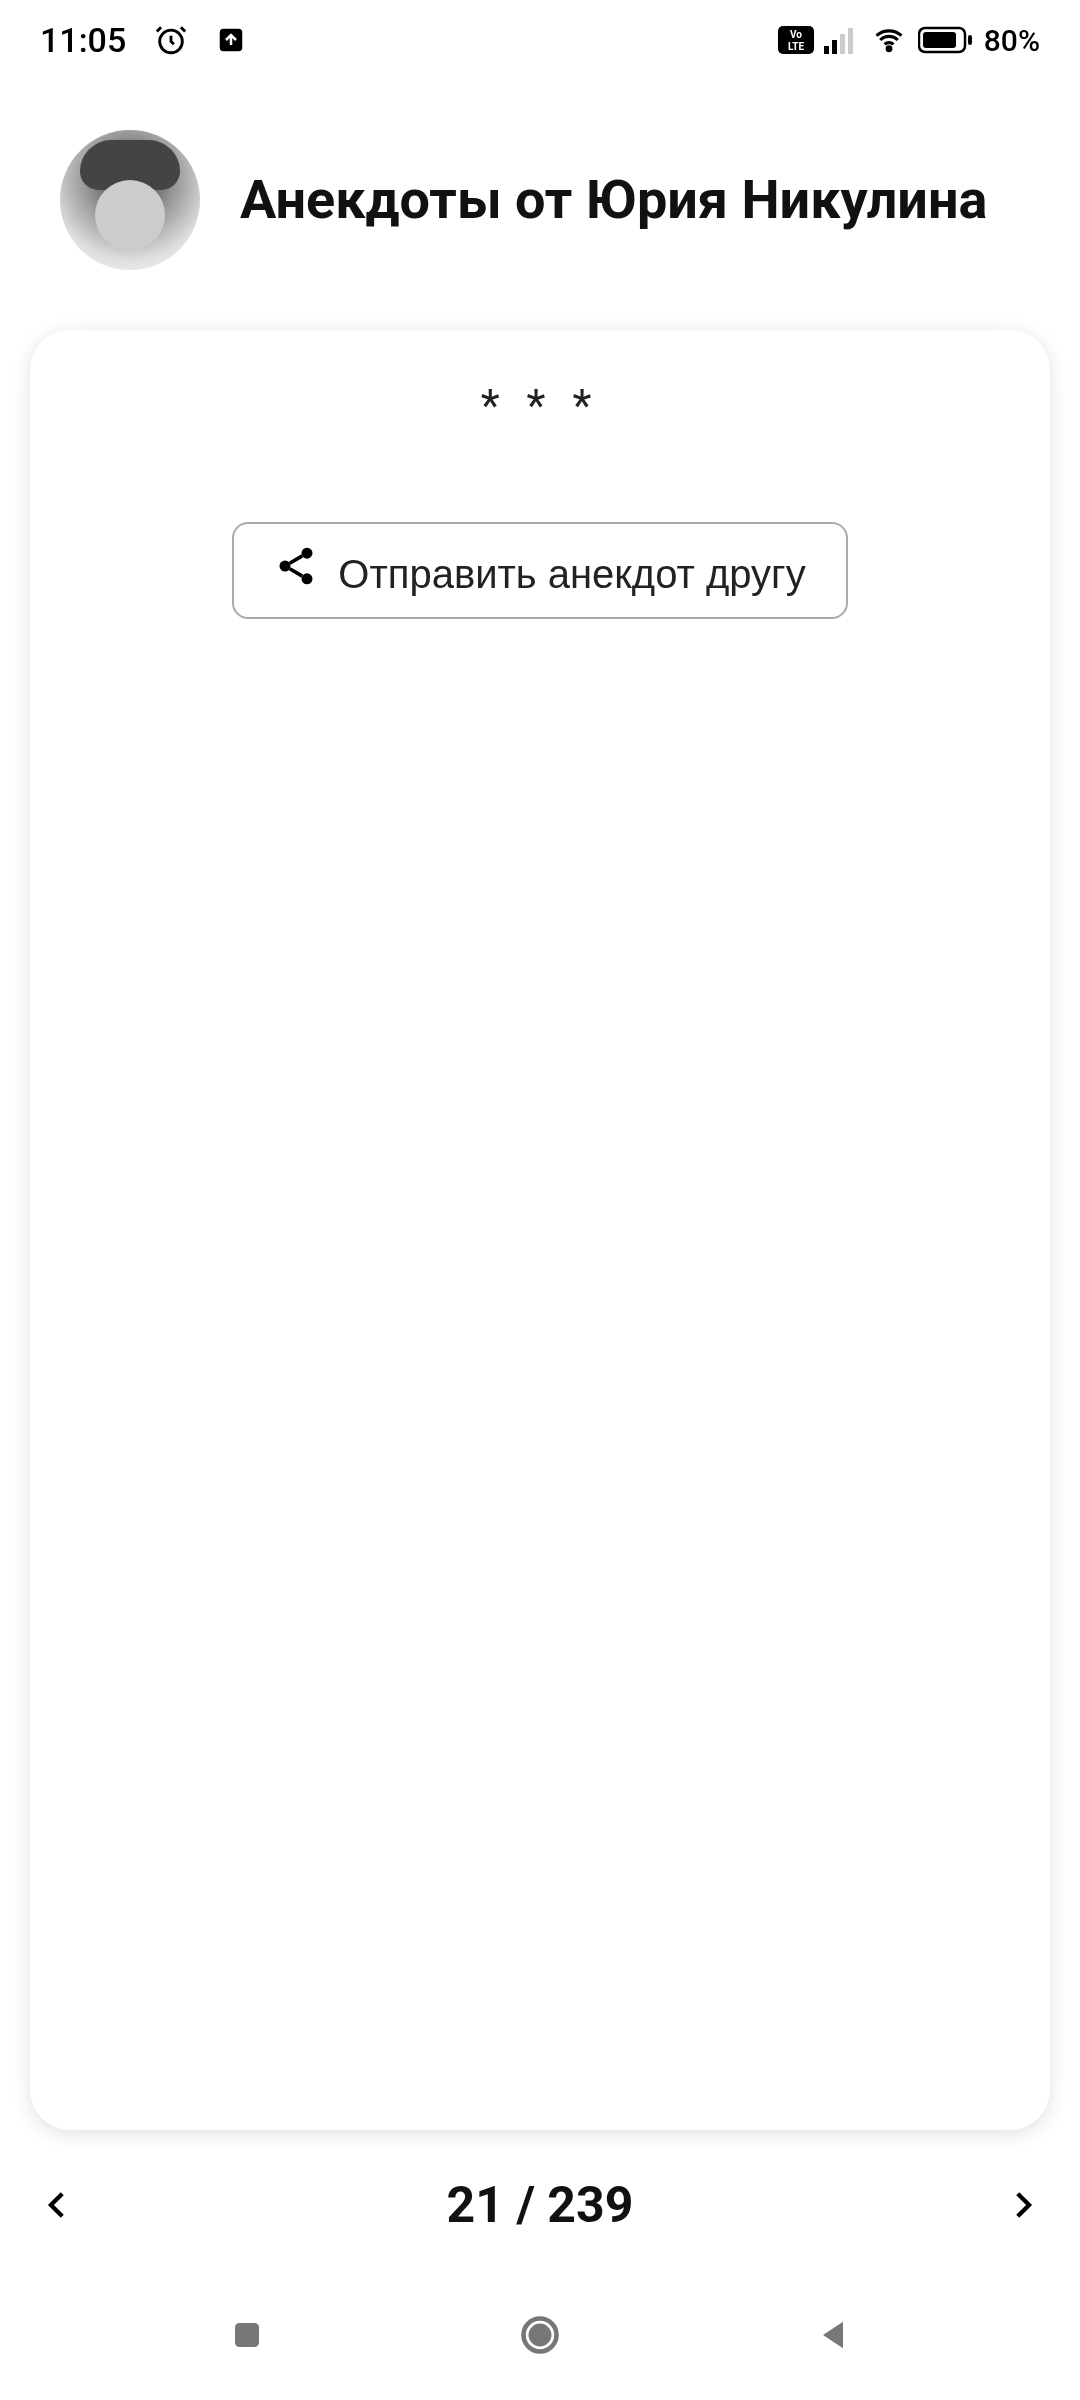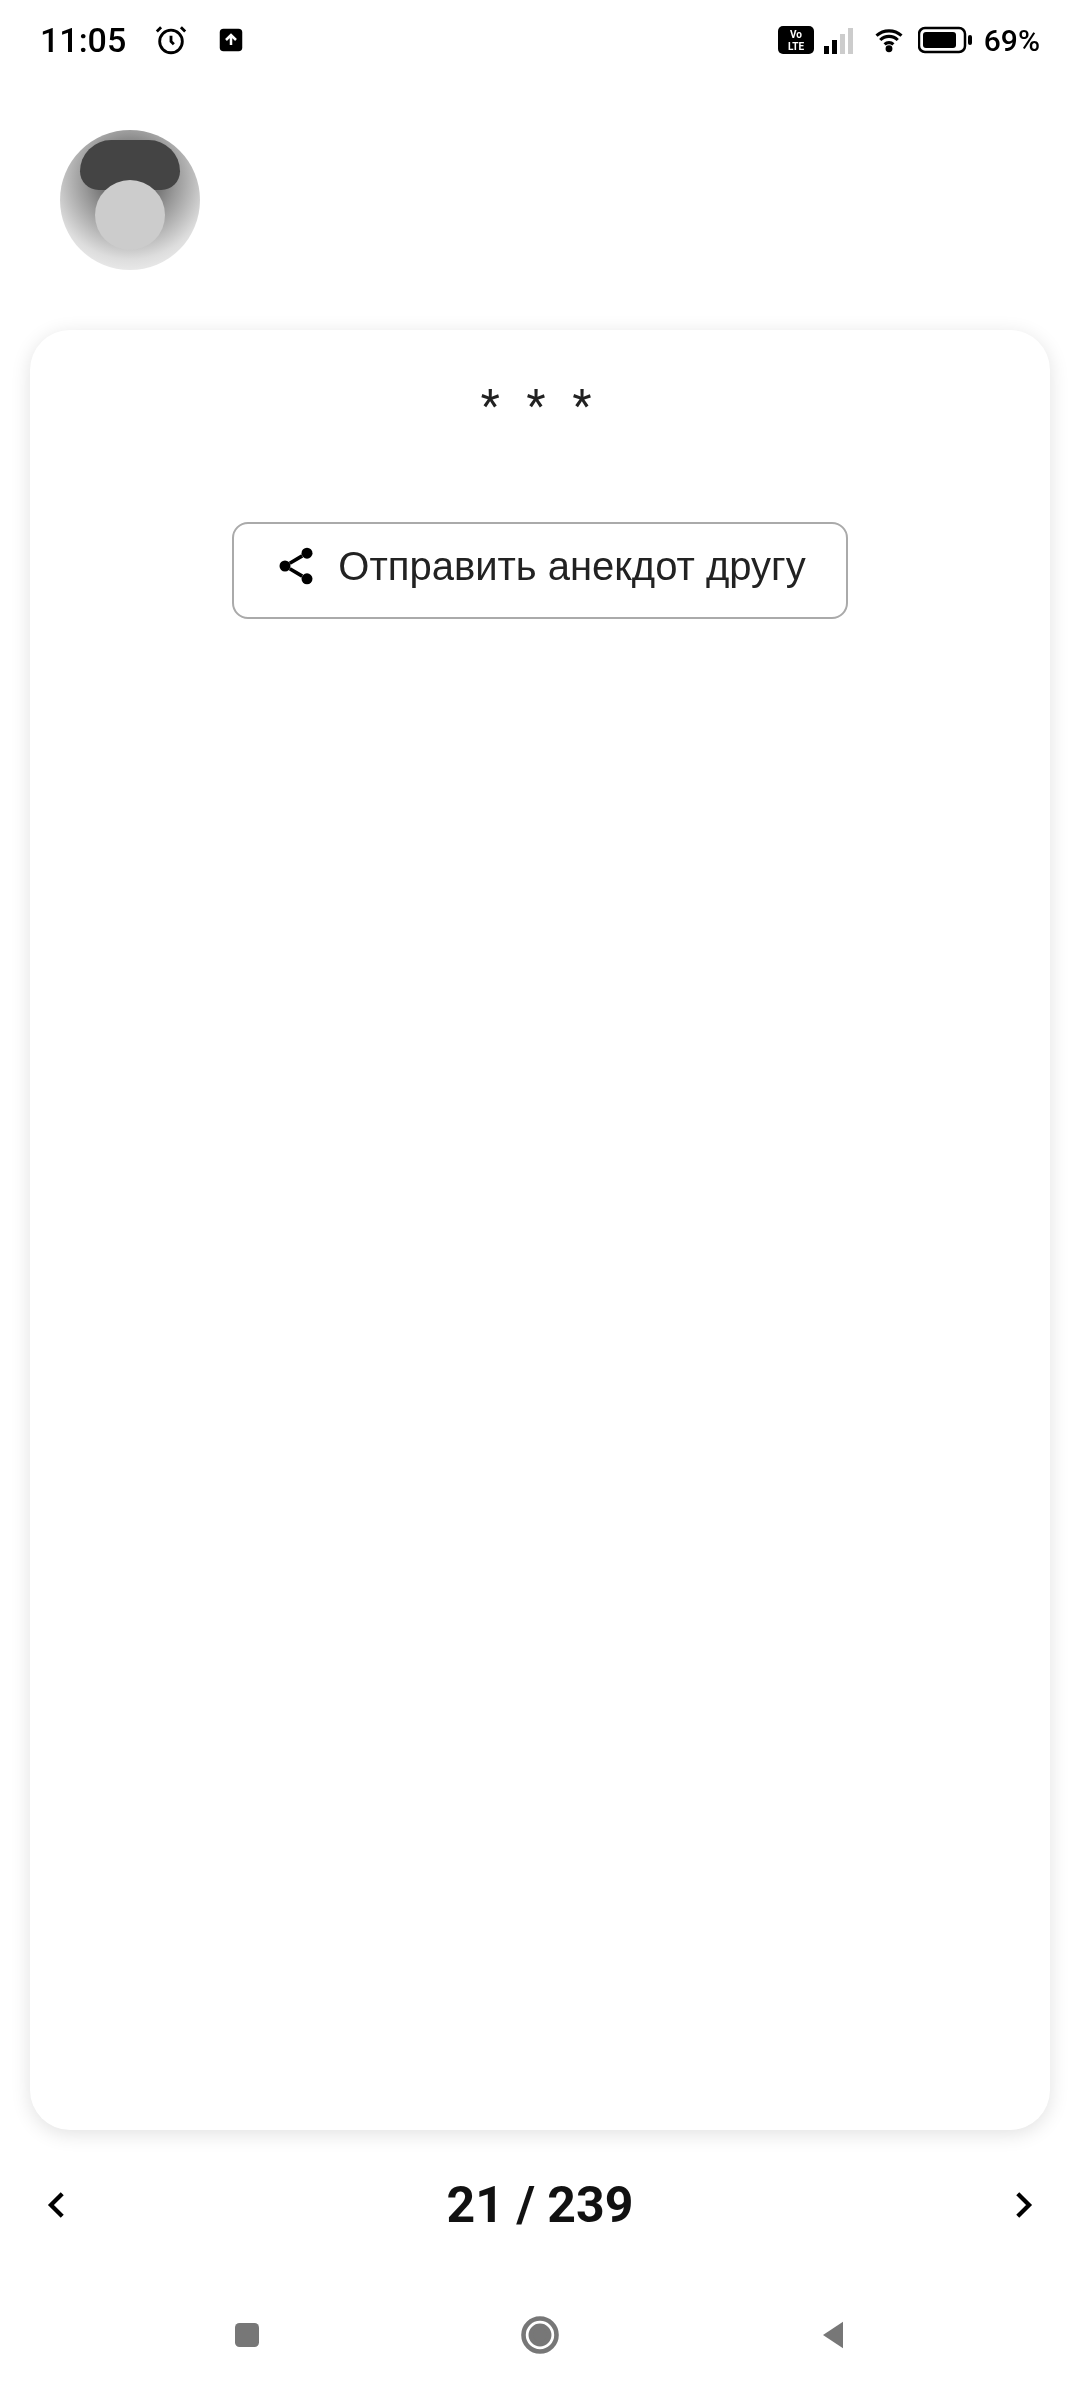--- a/index.html
+++ b/index.html
@@ -104,21 +104,21 @@
     }
     .joke-body {
       font-size: 44px;
       color: #222;
       line-height: 1.35;
       white-space: pre-line;
     }
     .share-button {
       margin: 70px auto 0 auto;
       display: flex;
-      align-items: flex-start;
+      align-items: flex-end;
       gap: 20px;
       padding: 20px 40px;
       border: 2px solid #aaa;
       border-radius: 16px;
       background: #fff;
       font-size: 40px;
       color: #222;
       cursor: pointer;
     }
     .pager {
@@ -201,26 +201,27 @@
         <circle cx="12" cy="19" r="1.5" fill="#000"></circle>
       </svg>
     </span>
     <span class="status-icon">
       <svg width="56" height="30" viewBox="0 0 56 30">
         <rect x="1" y="3" width="46" height="24" rx="6" fill="none" stroke="#000" stroke-width="2.5"></rect>
         <rect x="5" y="7" width="33" height="16" rx="3" fill="#000"></rect>
         <rect x="50" y="10" width="4" height="10" rx="2" fill="#000"></rect>
       </svg>
     </span>
-    <span class="battery-pct">69%</span>
+    <span class="battery-pct">80%</span>
   </div>
 </div>
 
 <div class="header">
   <div class="avatar"></div>
+  <h1 class="page-title">Анекдоты от Юрия Никулина</h1>
 </div>
 
 <div class="card">
   <div class="stars">* * *</div>
   <button class="share-button">
     <span>
       <svg width="44" height="44" viewBox="0 0 24 24" fill="#000">
         <circle cx="18" cy="5" r="3"></circle>
         <circle cx="6" cy="12" r="3"></circle>
         <circle cx="18" cy="19" r="3"></circle>

